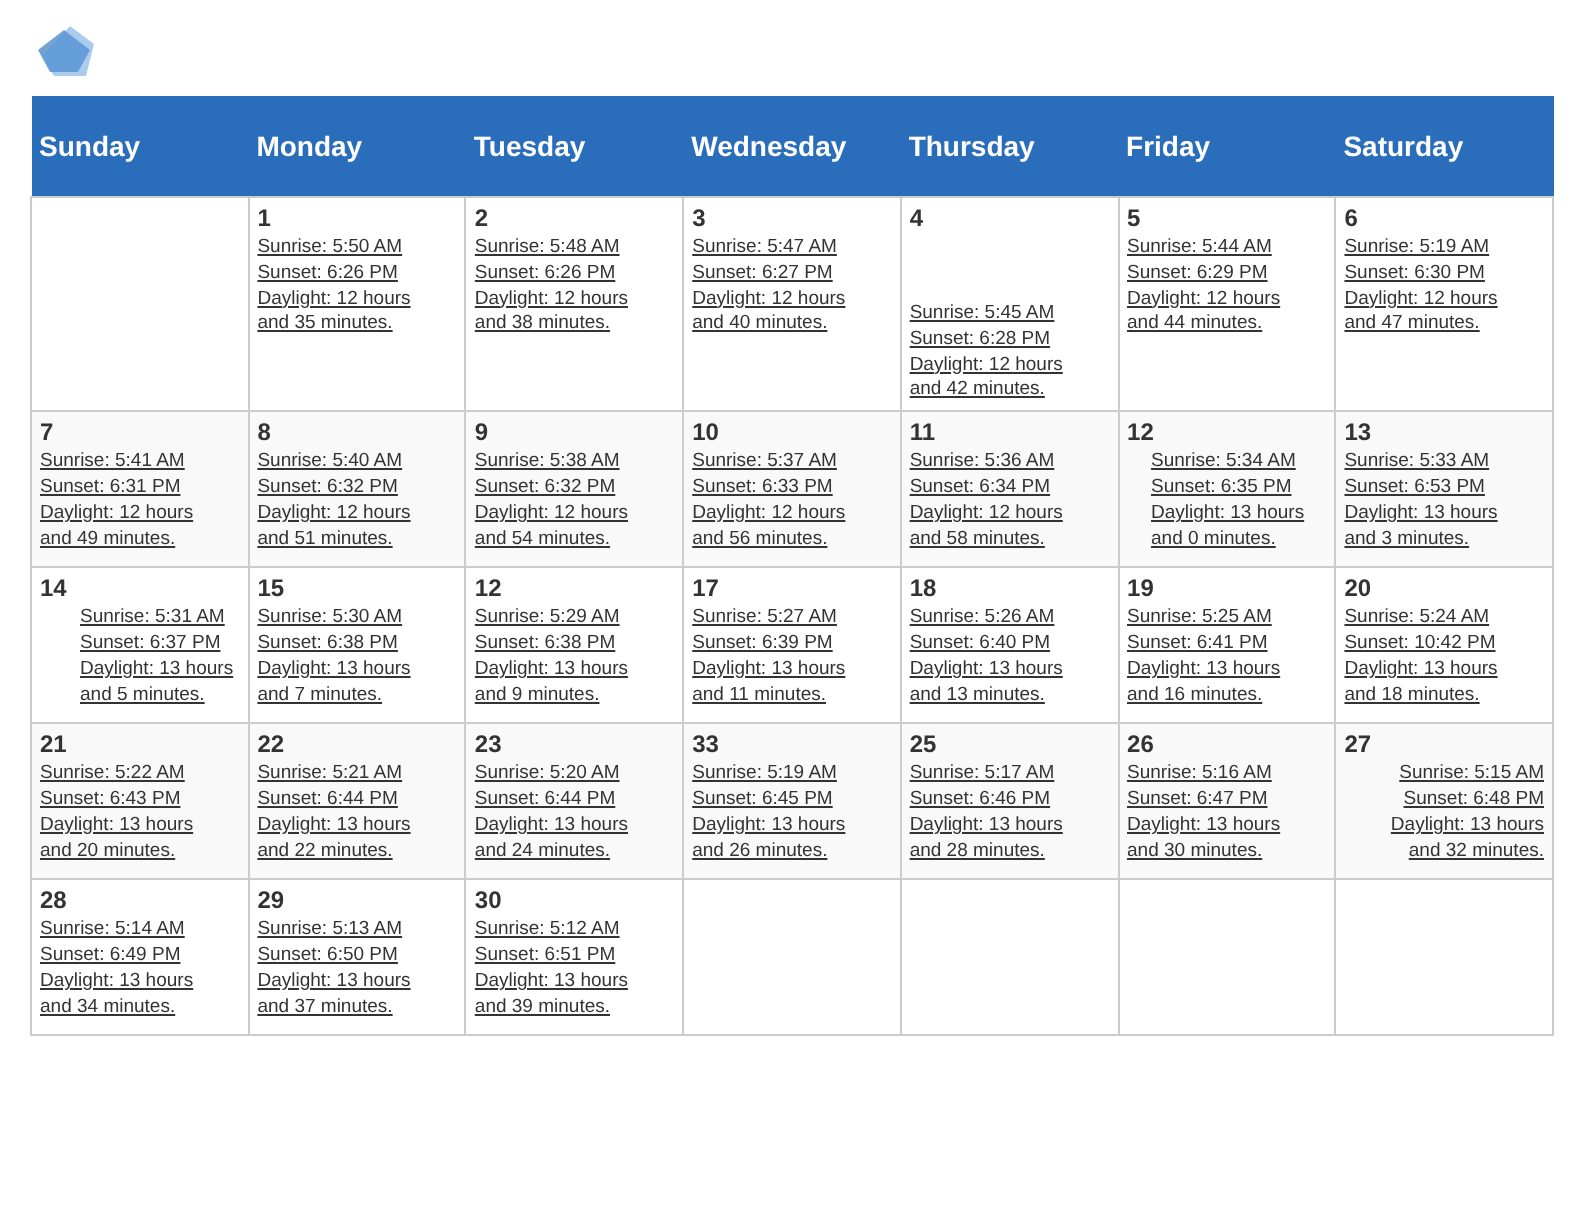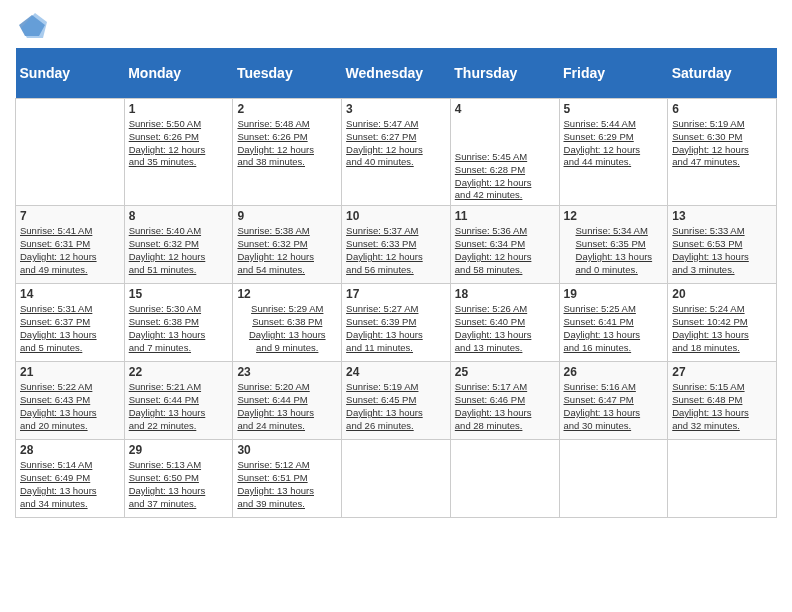--- a/index.html
+++ b/index.html
@@ -219,35 +219,35 @@
             <span class="day-number">13</span>
             <div class="day-info" style="white-space: pre-line;">Sunrise: 5:33 AM
 Sunset: 6:53 PM
 Daylight: 13 hours
 and 3 minutes.</div>
           </td>
         </tr>
         <tr>
           <td>
             <span class="day-number">14</span>
-            <div class="day-info" style="white-space: pre-line;">Sunrise: 5:31 AM
+            <div class="day-info" style="white-space: pre-line; margin-left: 20px;">Sunrise: 5:31 AM
 Sunset: 6:37 PM
 Daylight: 13 hours
 and 5 minutes.</div>
           </td>
           <td>
             <span class="day-number">15</span>
             <div class="day-info" style="white-space: pre-line;">Sunrise: 5:30 AM
 Sunset: 6:38 PM
 Daylight: 13 hours
 and 7 minutes.</div>
           </td>
           <td>
             <span class="day-number">12</span>
-            <div class="day-info" style="white-space: pre-line; text-align: center;">Sunrise: 5:29 AM
+            <div class="day-info" style="white-space: pre-line;">Sunrise: 5:29 AM
 Sunset: 6:38 PM
 Daylight: 13 hours
 and 9 minutes.</div>
           </td>
           <td>
             <span class="day-number">17</span>
             <div class="day-info" style="white-space: pre-line;">Sunrise: 5:27 AM
 Sunset: 6:39 PM
 Daylight: 13 hours
 and 11 minutes.</div>
@@ -290,21 +290,21 @@
 and 22 minutes.</div>
           </td>
           <td>
             <span class="day-number">23</span>
             <div class="day-info" style="white-space: pre-line;">Sunrise: 5:20 AM
 Sunset: 6:44 PM
 Daylight: 13 hours
 and 24 minutes.</div>
           </td>
           <td>
-            <span class="day-number">24</span>
+            <span class="day-number">33</span>
             <div class="day-info" style="white-space: pre-line;">Sunrise: 5:19 AM
 Sunset: 6:45 PM
 Daylight: 13 hours
 and 26 minutes.</div>
           </td>
           <td>
             <span class="day-number">25</span>
             <div class="day-info" style="white-space: pre-line;">Sunrise: 5:17 AM
 Sunset: 6:46 PM
 Daylight: 13 hours
@@ -312,21 +312,21 @@
           </td>
           <td>
             <span class="day-number">26</span>
             <div class="day-info" style="white-space: pre-line;">Sunrise: 5:16 AM
 Sunset: 6:47 PM
 Daylight: 13 hours
 and 30 minutes.</div>
           </td>
           <td>
             <span class="day-number">27</span>
-            <div class="day-info" style="white-space: pre-line;">Sunrise: 5:15 AM
+            <div class="day-info" style="white-space: pre-line; text-align: right;">Sunrise: 5:15 AM
 Sunset: 6:48 PM
 Daylight: 13 hours
 and 32 minutes.</div>
           </td>
         </tr>
         <tr>
           <td>
             <span class="day-number">28</span>
             <div class="day-info" style="white-space: pre-line;">Sunrise: 5:14 AM
 Sunset: 6:49 PM

